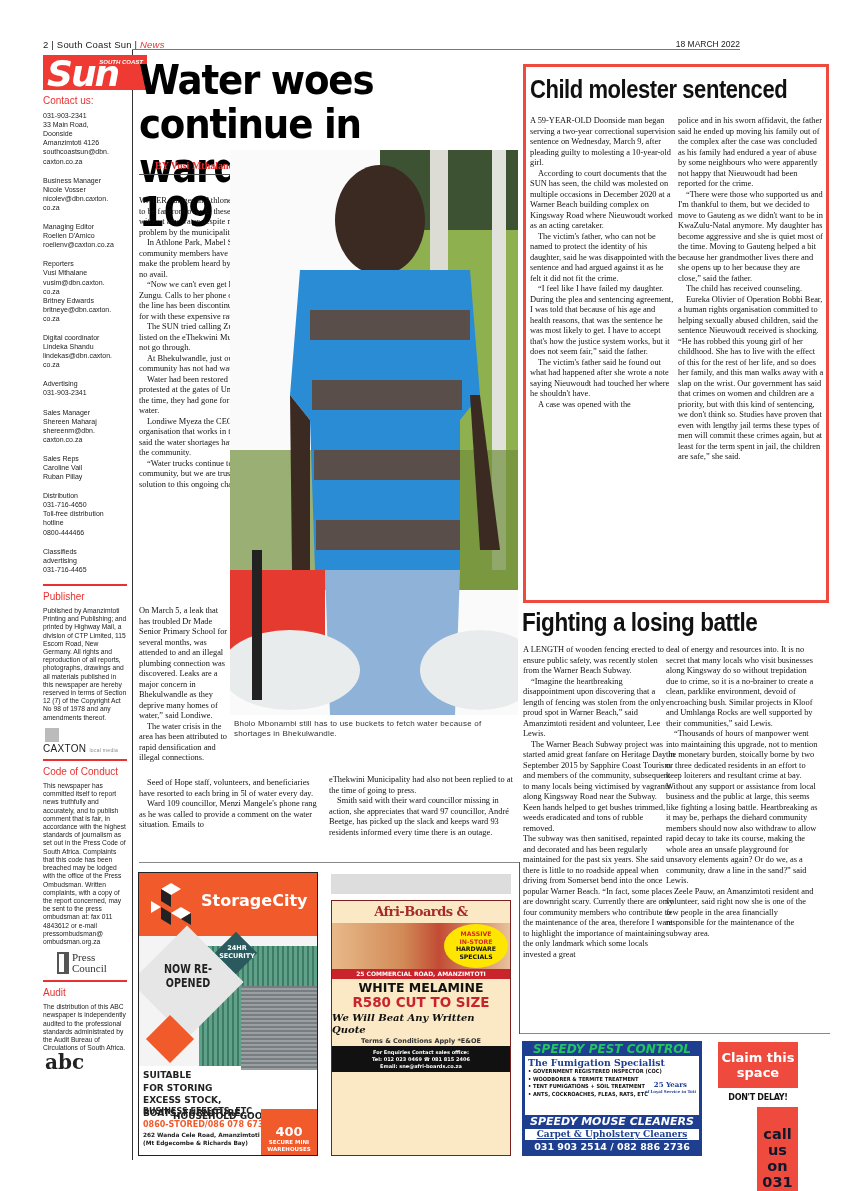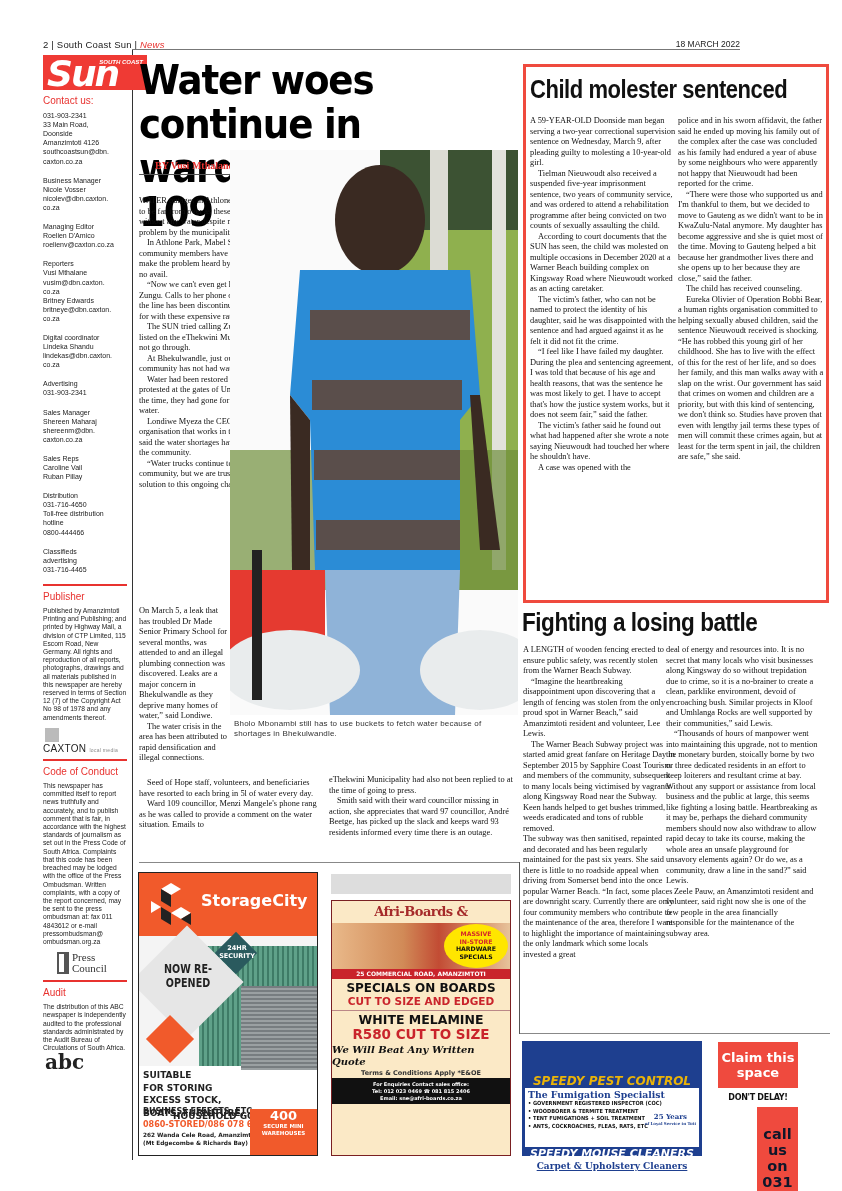--- a/index.html
+++ b/index.html
@@ -71,21 +71,21 @@
   .ad-storage .shed { position: absolute; left: 60px; top: 10px; width: 118px; height: 120px; background: repeating-linear-gradient(90deg, #5fa189 0 3px, #3e7b66 3px 5px); }
   .ad-storage .door { position: absolute; left: 102px; top: 50px; width: 76px; height: 84px; background: repeating-linear-gradient(0deg, #9aa0a2 0 2px, #777d80 2px 4px); }
   .ad-storage .reopen { position: absolute; left: 8px; top: 6px; width: 80px; height: 80px; background: #e6e6e6; transform: rotate(45deg); }
   .ad-storage .reopen-txt { position: absolute; left: 14px; top: 26px; width: 70px; text-align: center; font-family: "DejaVu Sans", sans-serif; font-weight: bold; font-size: 12px; line-height: 14px; color: #222; transform: scaleX(0.8); }
   .ad-storage .sec24 { position: absolute; left: 82px; top: 2px; width: 30px; height: 30px; background: #2a5a5e; transform: rotate(45deg); }
   .ad-storage .sec24-txt { position: absolute; left: 80px; top: 8px; width: 36px; text-align: center; color: #fff; font-family: "DejaVu Sans", sans-serif; font-weight: bold; font-size: 6.5px; line-height: 8px; }
   .ad-storage .red-dia { position: absolute; left: 14px; top: 86px; width: 34px; height: 34px; background: #f15a2b; transform: rotate(45deg); }
   .ad-storage .list { position: absolute; left: 4px; top: 196px; font-family: "DejaVu Sans", sans-serif; font-weight: bold; font-size: 9px; line-height: 12.5px; color: #222; }
   .ad-storage .phone { position: absolute; left: 4px; top: 247px; color: #f15a2b; font-family: "DejaVu Sans", sans-serif; font-weight: bold; font-size: 8px; }
   .ad-storage .addr { position: absolute; left: 4px; top: 258px; font-family: "DejaVu Sans", sans-serif; font-weight: bold; font-size: 5.8px; line-height: 8px; color: #222; }
-  .ad-storage .warehouse { position: absolute; right: 0; bottom: 0; width: 67px; height: 46px; background: #f15a2b; color: #fff; font-family: "DejaVu Sans", sans-serif; font-weight: bold; text-align: center; padding-top: 0; }
+  .ad-storage .warehouse { position: absolute; right: 0; bottom: 0; width: 56px; height: 46px; background: #f15a2b; color: #fff; font-family: "DejaVu Sans", sans-serif; font-weight: bold; text-align: center; padding-top: 16px; }
   .ad-storage .warehouse .n { font-size: 13px; line-height: 14px; }
   .ad-storage .warehouse .t { font-size: 5.5px; line-height: 7px; }
 
   .ad-afri-top { position: absolute; left: 331px; top: 874px; width: 180px; height: 20px; background: #ddd; }
   .ad-afri { position: absolute; left: 331px; top: 900px; width: 180px; height: 256px; border: 1.5px solid #7a2022; background: #fbe9c6; overflow: hidden; font-family: "DejaVu Sans", sans-serif; }
   .ad-afri .brand { height: 22px; text-align: center; color: #a52a2a; font-family: "DejaVu Serif", serif; font-weight: bold; font-size: 13px; line-height: 22px; letter-spacing: -0.5px; }
   .ad-afri .kitchen { position: relative; height: 46px; background: linear-gradient(90deg, #e9b98a, #d18a57 40%, #c24c34 60%, #e7c39a); }
   .ad-afri .bubble { position: absolute; right: 2px; top: 1px; width: 64px; height: 44px; border-radius: 50%; background: #ffe600; text-align: center; font-weight: bold; font-size: 6.2px; line-height: 7.5px; padding-top: 6px; }
   .ad-afri .bubble .r { color: #d4282a; }
   .ad-afri .addr { height: 10px; background: #c9242b; color: #fff; font-weight: bold; font-size: 6px; line-height: 10px; text-align: center; }
@@ -96,21 +96,21 @@
   .ad-afri .boards .l1 { color: #111; font-weight: bold; font-size: 12px; line-height: 14px; }
   .ad-afri .boards .l2 { color: #c9242b; font-weight: bold; font-size: 10.5px; line-height: 13px; }
   .ad-afri .melamine { background: #fbe9c6; text-align: center; padding: 2px 0; }
   .ad-afri .melamine .l1 { color: #111; font-weight: bold; font-size: 12.5px; line-height: 14px; }
   .ad-afri .melamine .l2 { color: #c9242b; font-weight: bold; font-size: 13.5px; line-height: 15px; }
   .ad-afri .quote { font-family: "DejaVu Serif", serif; font-style: italic; font-weight: bold; font-size: 10px; color: #111; line-height: 12px; }
   .ad-afri .terms { text-align: center; font-weight: bold; font-size: 6.5px; color: #333; line-height: 10px; }
   .ad-afri .contact { background: #111; color: #fff; text-align: center; font-weight: bold; font-size: 5px; line-height: 7px; padding: 3px 0; height: 26px; }
 
   .ad-pest { position: absolute; left: 522px; top: 1041px; width: 180px; height: 115px; background: #1e3f8f; border: 1px solid #1e3f8f; font-family: "DejaVu Sans", sans-serif; }
-  .ad-pest .h1 { color: #eab308; font-weight: bold; font-style: italic; font-size: 12px; line-height: 14px; text-align: center; margin-top: 32px; }
+  .ad-pest .h1 { color: #22c55e; font-weight: bold; font-style: italic; font-size: 12px; line-height: 14px; text-align: center; }
   .ad-pest .body { background: #fff; margin: 0 2px; padding: 1px 3px; position: relative; height: 59px; }
   .ad-pest .spec { color: #1e3f8f; font-family: "DejaVu Serif", serif; font-weight: bold; font-size: 9.3px; line-height: 11px; }
   .ad-pest .bul { color: #111; font-weight: bold; font-size: 5.6px; line-height: 7.5px; transform: scaleX(0.9); transform-origin: left; white-space: nowrap; }
   .ad-pest .years { position: absolute; right: 3px; top: 26px; color: #1e3f8f; font-family: "DejaVu Serif", serif; font-weight: bold; text-align: center; font-size: 7px; line-height: 6px; }
   .ad-pest .years small { font-size: 4px; }
   .ad-pest .h2 { color: #fff; font-weight: bold; font-style: italic; font-size: 11px; line-height: 14px; text-align: center; }
   .ad-pest .carpet { background: #fff; margin: 0 2px; color: #1e3f8f; font-family: "DejaVu Serif", serif; font-weight: bold; font-size: 9px; line-height: 11px; text-align: center; text-decoration: underline; }
   .ad-pest .tel { color: #fff; font-weight: bold; font-size: 9.5px; line-height: 13px; text-align: center; }
 
   .ad-claim { position: absolute; left: 718px; top: 1042px; width: 80px; font-family: "DejaVu Sans", sans-serif; text-align: center; }
@@ -247,21 +247,20 @@
 <div class="body-text col-water2">
   <p class="first">eThekwini Municipality had also not been replied to at the time of going to press.</p>
   <p>Smith said with their ward councillor missing in action, she appreciates that ward 97 councillor, André Beetge, has picked up the slack and keeps ward 93 residents informed every time there is an outage.</p>
 </div>
 <div class="water-bottom-rule"></div>
 
 <div class="box-red"></div>
 <h2 class="cm-title">Child molester sentenced</h2>
 <div class="body-text cm-col1">
   <p class="first">A 59-YEAR-OLD Doonside man began serving a two-year correctional supervision sentence on Wednesday, March 9, after pleading guilty to molesting a 10-year-old girl.</p>
-  <p>Tielman Nieuwoudt also received a suspended five-year imprisonment sentence, two years of community service, and was ordered to attend a rehabilitation programme after being convicted on two counts of sexually assaulting the child.</p>
   <p>According to court documents that the SUN has seen, the child was molested on multiple occasions in December 2020 at a Warner Beach building complex on Kingsway Road where Nieuwoudt worked as an acting caretaker.</p>
   <p>The victim's father, who can not be named to protect the identity of his daughter, said he was disappointed with the sentence and had argued against it as he felt it did not fit the crime.</p>
   <p>“I feel like I have failed my daughter. During the plea and sentencing agreement, I was told that because of his age and health reasons, that was the sentence he was most likely to get. I have to accept that's how the justice system works, but it does not seem fair,” said the father.</p>
   <p>The victim's father said he found out what had happened after she wrote a note saying Nieuwoudt had touched her where he shouldn't have.</p>
   <p>A case was opened with the</p>
 </div>
 <div class="body-text cm-col2">
   <p class="first">police and in his sworn affidavit, the father said he ended up moving his family out of the complex after the case was concluded as his family had endured a year of abuse by some neighbours who were apparently not happy that Nieuwoudt had been reported for the crime.</p>
   <p>“There were those who supported us and I'm thankful to them, but we decided to move to Gauteng as we didn't want to be in KwaZulu-Natal anymore. My daughter has become aggressive and she is quiet most of the time. Moving to Gauteng helped a bit because her grandmother lives there and she opens up to her because they are close,” said the father.</p>
   <p>The child has received counseling.</p>
@@ -329,24 +328,20 @@
   <div class="brand">Afri-Boards &amp; Components</div>
   <div class="kitchen">
     <div class="bubble">
       <div class="r">MASSIVE</div>
       <div class="r">IN-STORE</div>
       <div>HARDWARE</div>
       <div>SPECIALS</div>
     </div>
   </div>
   <div class="addr">25 COMMERCIAL ROAD, AMANZIMTOTI</div>
-  <div class="boards">
-    <div class="l1">SPECIALS ON BOARDS</div>
-    <div class="l2">CUT TO SIZE AND EDGED</div>
-  </div>
   <div class="melamine">
     <div class="l1">WHITE MELAMINE</div>
     <div class="l2">R580 CUT TO SIZE</div>
   </div>
   <div class="quote">We Will Beat Any Written Quote</div>
   <div class="terms">Terms &amp; Conditions Apply *E&amp;OE</div>
   <div class="contact">
     <div>For Enquiries Contact sales office:</div>
     <div>Tel: 012 023 0469  ☎ 081 815 2406</div>
     <div>Email: sne@afri-boards.co.za</div>

